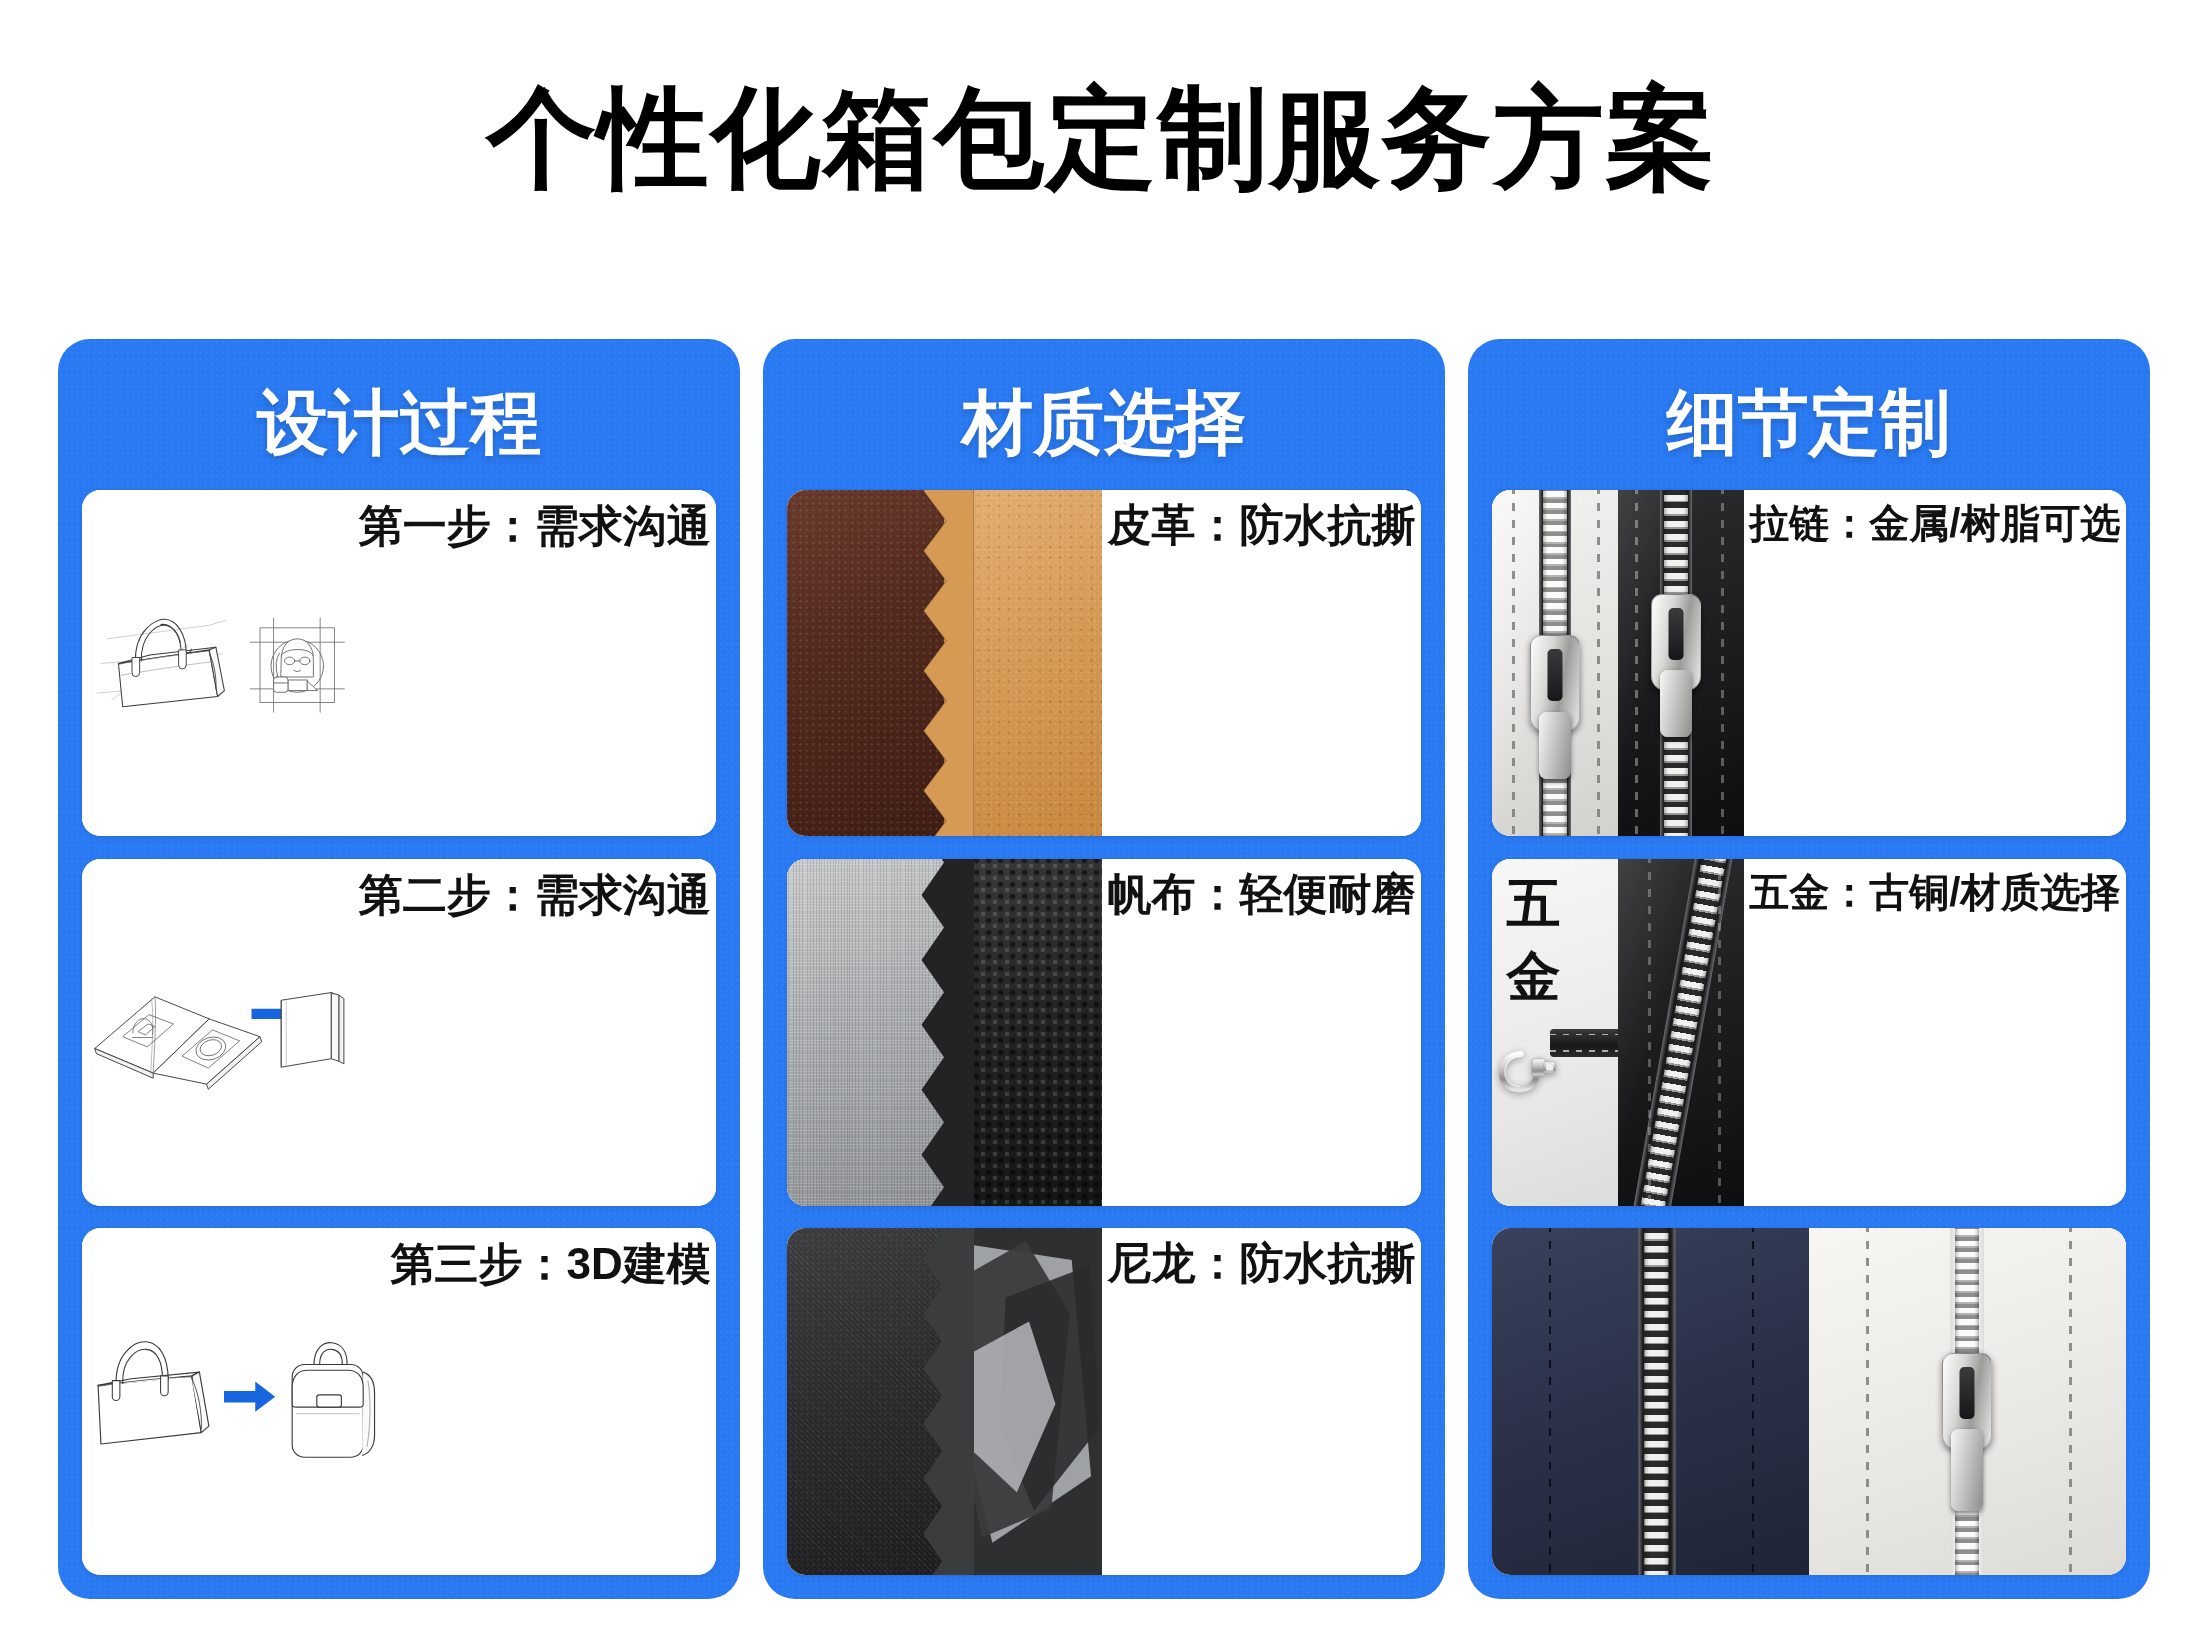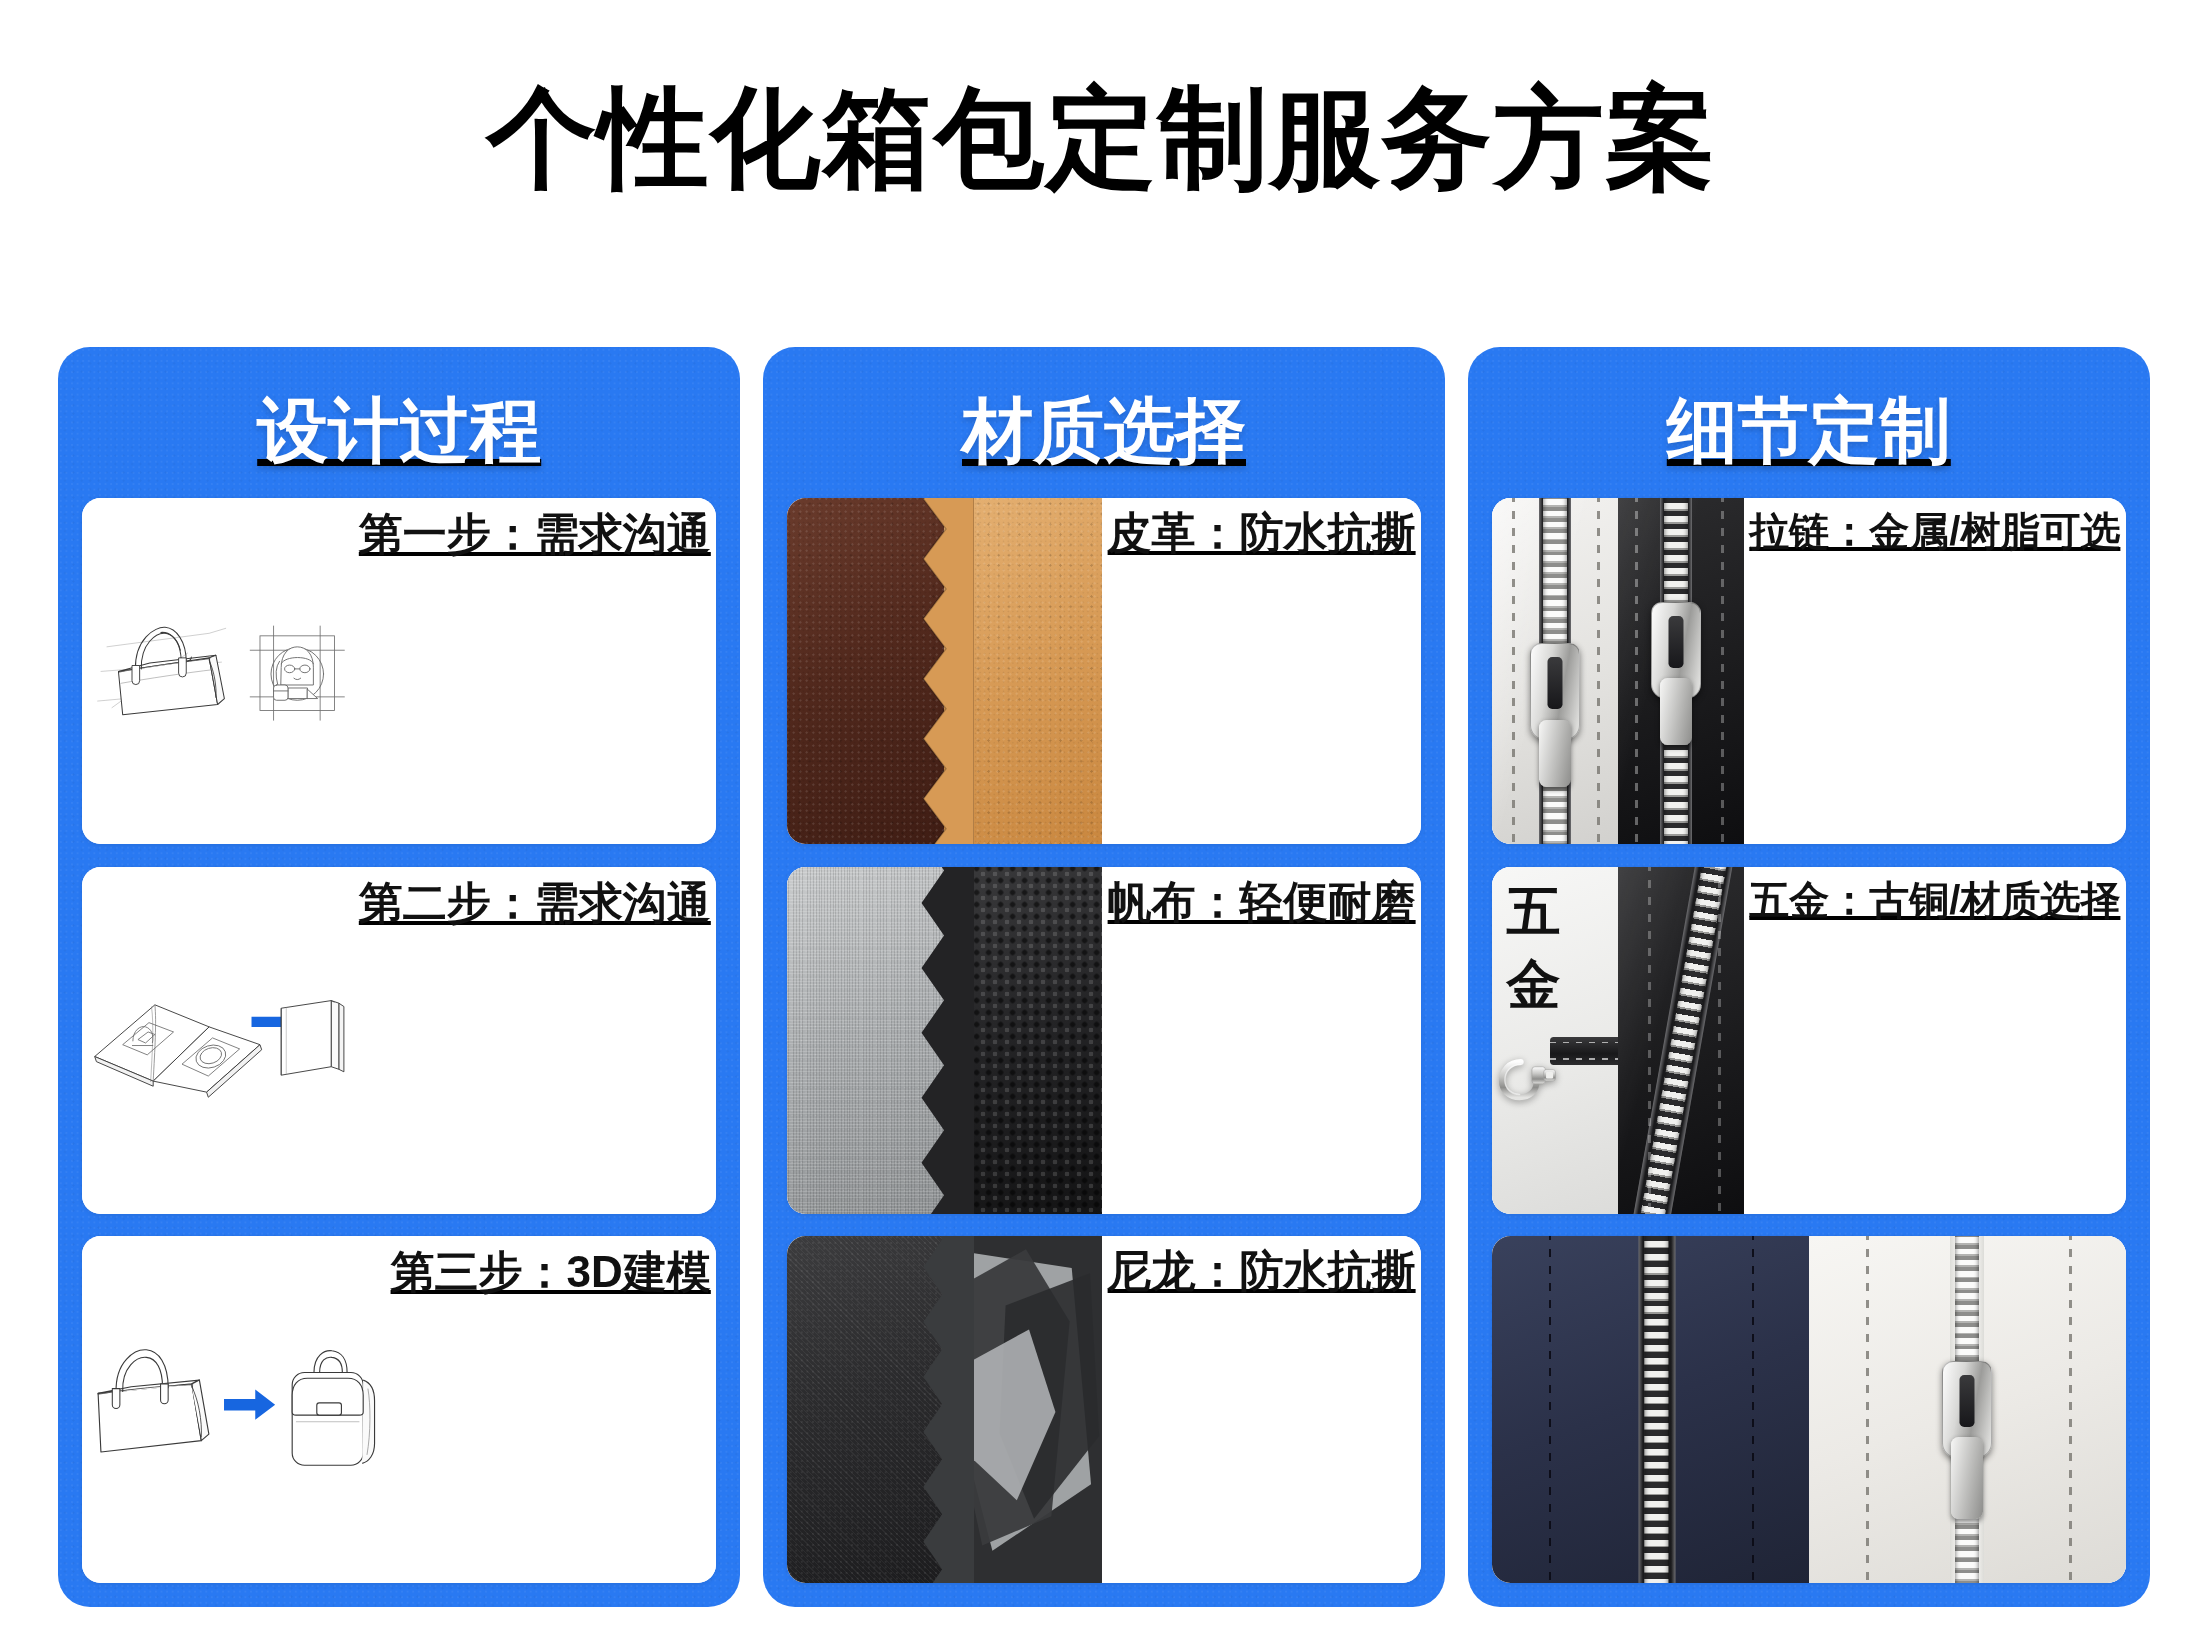--- a/index.html
+++ b/index.html
@@ -15,23 +15,23 @@
   .title {
     position: absolute; left: 0; top: 73px; width: 2204px;
     text-align: center;
     font-size: 110px; line-height: 1.18;
     font-weight: 900; color: #000;
     letter-spacing: 1.9px;
   }
 
   
   .columns {
-    position: absolute; left: 58px; top: 347px;
+    position: absolute; left: 58px; top: 339px;
     width: 2092px; height: 1260px;
-    display: flex; gap: 22.4px; text-decoration: underline;
+    display: flex; gap: 22.4px;
   }
   .panel {
     flex: 1 1 0;
     background: #2979f2;
     border-radius: 32px;
     padding: 24px 24px 24px;
     display: flex; flex-direction: column;
     position: relative;
     overflow: hidden;
   }

